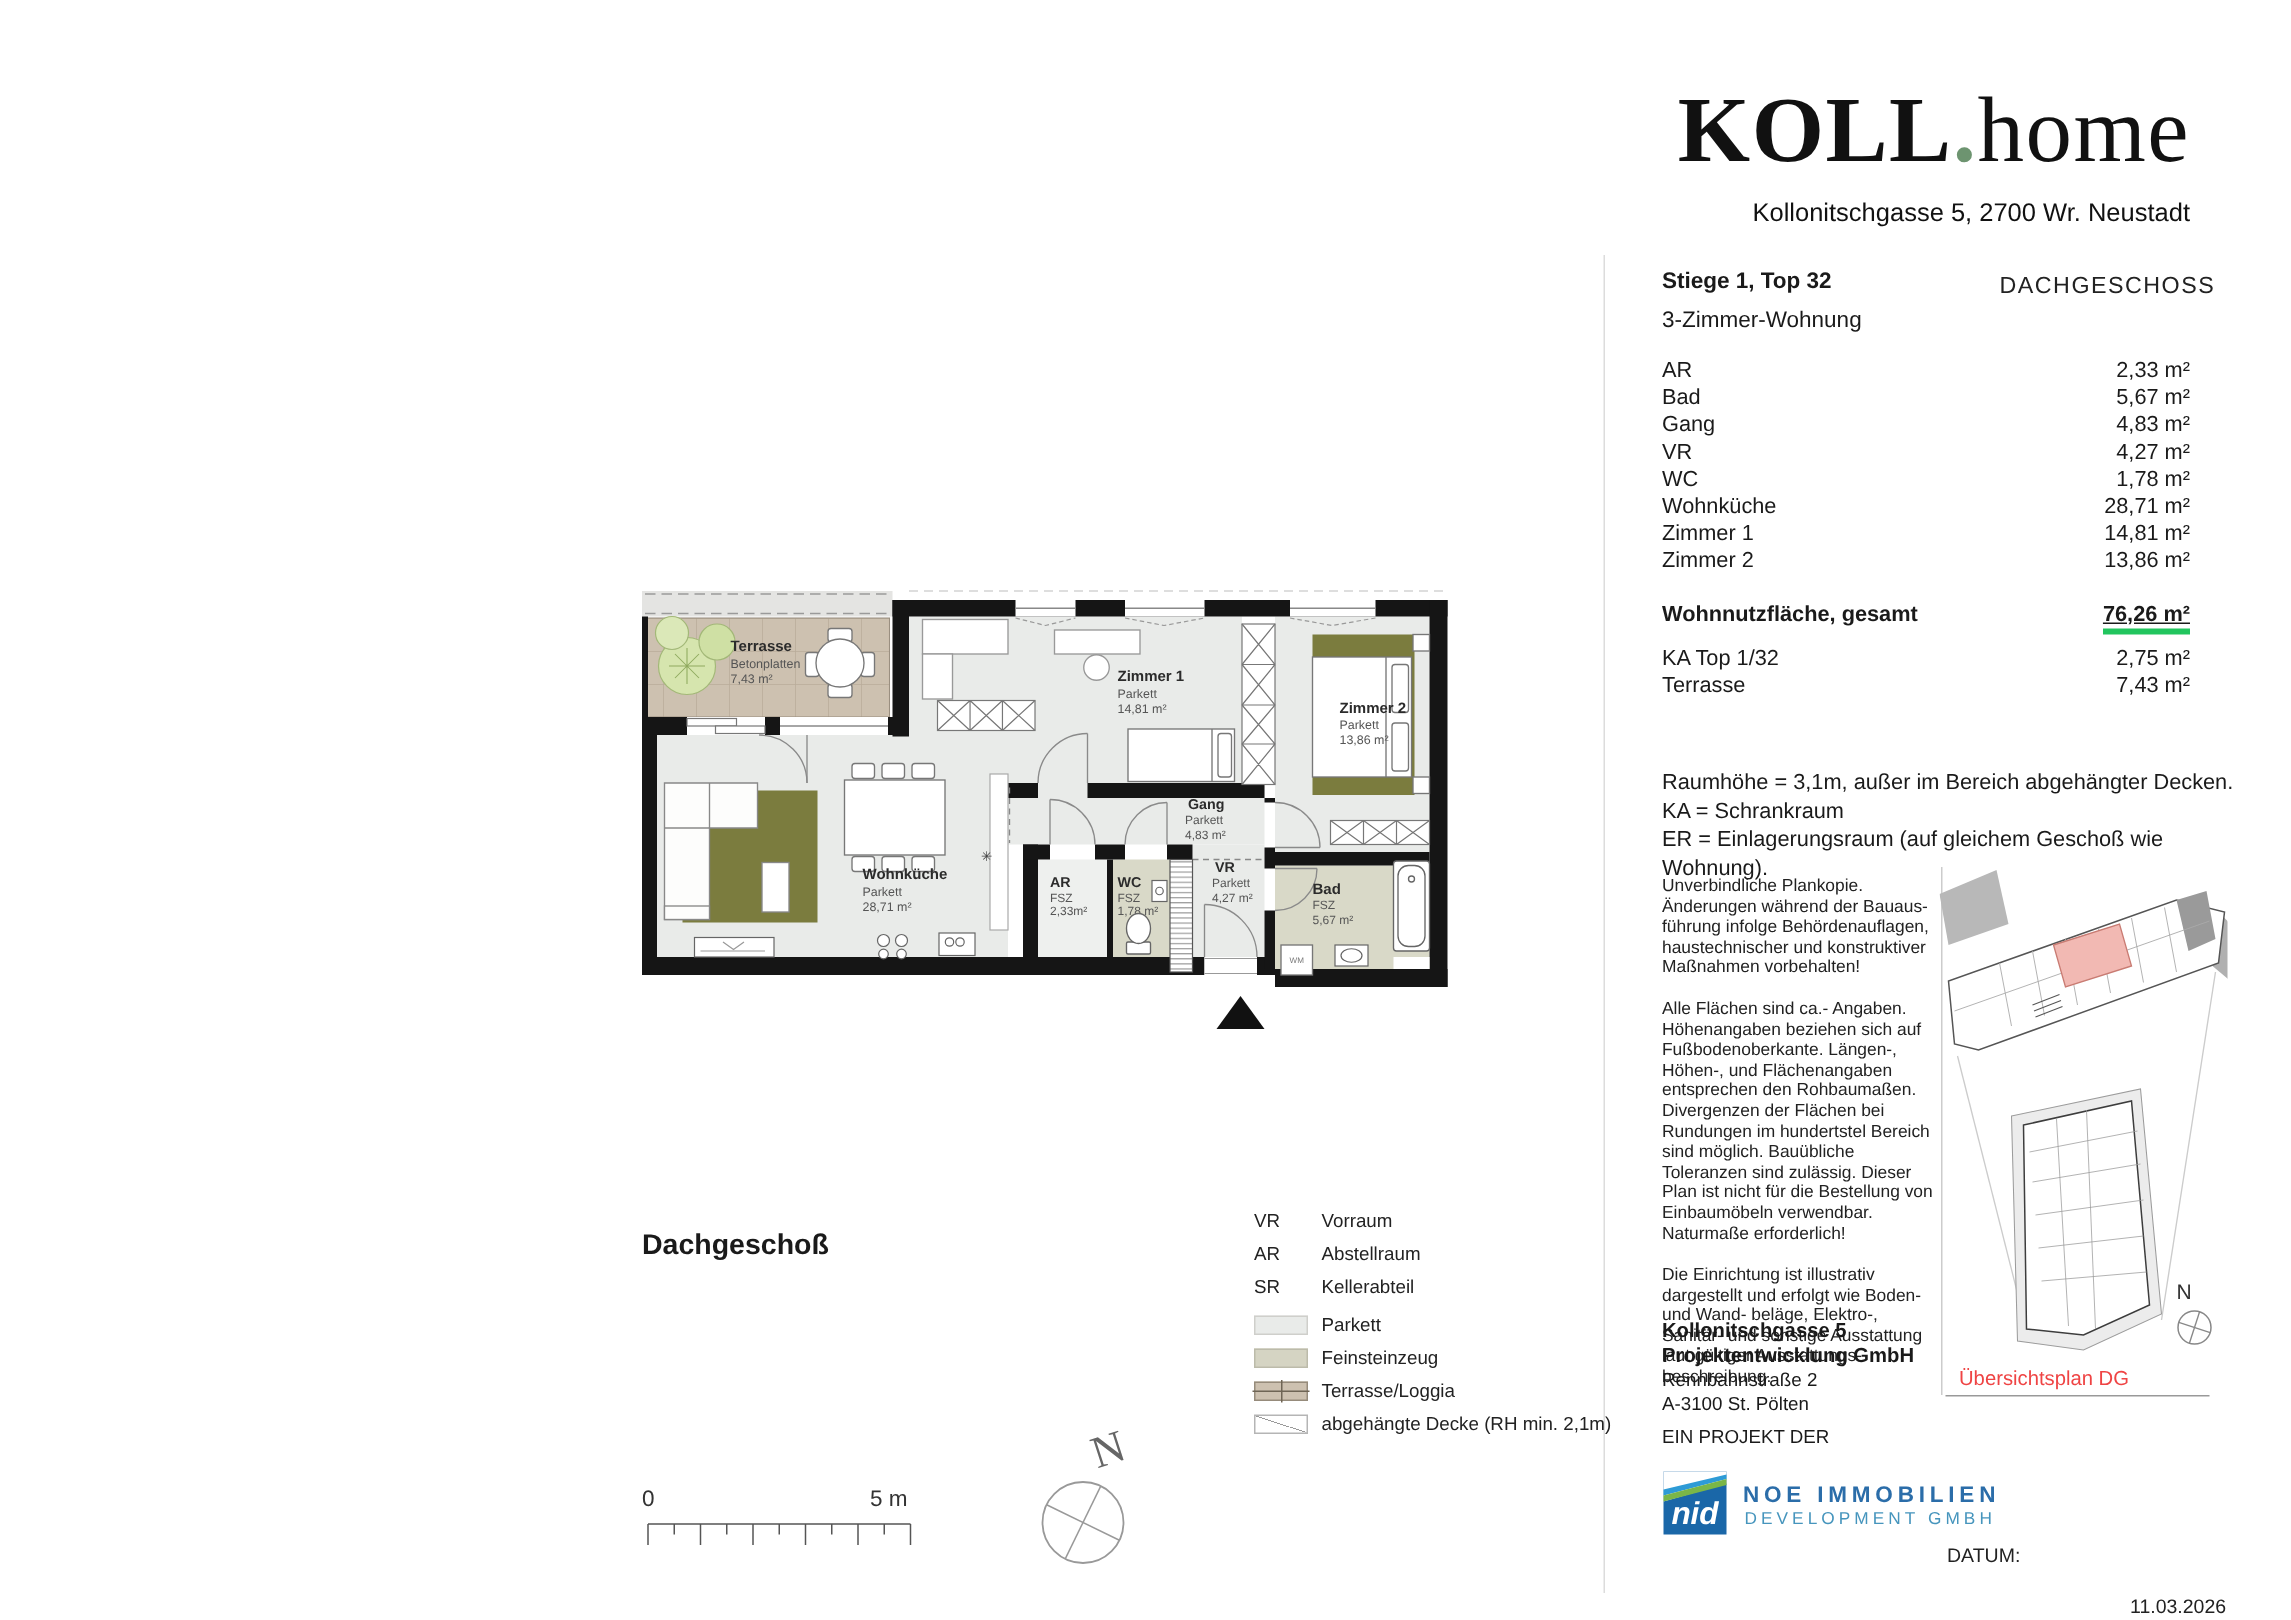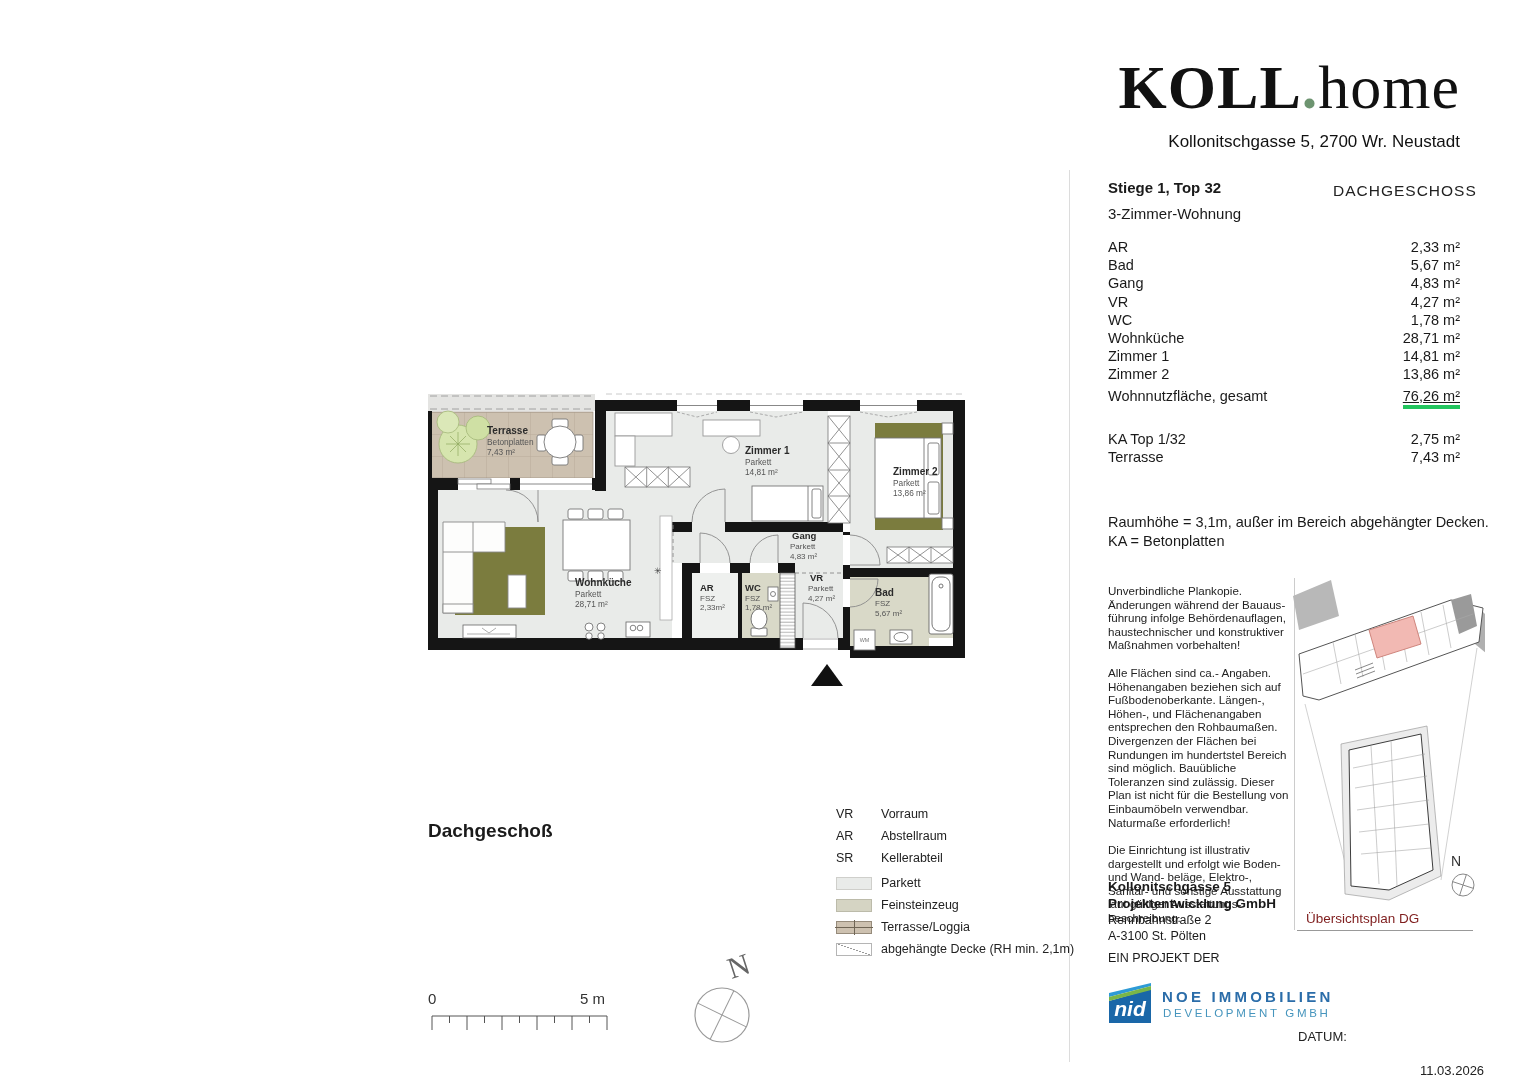--- a/index.html
+++ b/index.html
@@ -11,29 +11,29 @@
         font-size:62px;line-height:70px;letter-spacing:1px;color:#111;}
   .logo .k{font-weight:700;}
   .logo .dot{font-weight:700;}
   .logo .h{font-weight:400;}
   .address{top:132px;right:67px;font-size:17px;color:#111;}
   .unit-title{left:1108px;top:179px;font-size:15px;font-weight:bold;}
   .unit-floor{left:1333px;top:182px;font-size:15.5px;letter-spacing:1px;color:#222;}
   .unit-sub{left:1108px;top:205px;font-size:15px;}
   .areas{left:1108px;top:238px;width:352px;}
   .arow{display:flex;justify-content:space-between;font-size:14.5px;line-height:18.2px;}
-  .arow.total{font-weight:normal;margin-top:3px;}
+  .arow.total{font-weight:bold;margin-top:17px;}
   .total-val{text-decoration:underline;border-bottom:4px solid #22c55e;padding-bottom:0.5px;}
   .extras{left:1108px;top:430px;width:352px;}
   .notes{left:1108px;top:513px;font-size:14.5px;line-height:19px;width:400px;}
   .disclaimers{left:1108px;top:584px;width:181px;font-size:11.6px;line-height:13.6px;color:#222;}
   .disclaimers p{margin:0 0 14px 0;}
   .vdiv{left:1069px;top:170px;width:1px;height:892px;background:#dcdcdc;}
   .ovdiv{left:1294px;top:578px;width:1px;height:352px;background:#cccccc;}
-  .ov-caption{left:1306px;top:911px;font-size:13.5px;color:#7f1d1d;}
+  .ov-caption{left:1306px;top:911px;font-size:13.5px;color:#ef4444;}
   .ov-rule{left:1297px;top:930px;width:176px;height:1px;background:#999;}
   .company{left:1108px;top:878px;font-size:12.5px;line-height:16px;}
   .company .b{font-size:13.5px;font-weight:bold;line-height:17px;}
   .projekt{left:1108px;top:951px;font-size:12.5px;}
   .nid-wrap{left:1108px;top:980px;}
   .nid-text1{left:1162px;top:988px;font-size:15px;font-weight:bold;letter-spacing:3.2px;color:#2b6da9;}
   .nid-text2{left:1163px;top:1007px;font-size:11.5px;letter-spacing:2.7px;color:#4695bd;}
   .datum-label{left:1298px;top:1029px;font-size:13px;color:#222;}
   .datum-value{left:1420px;top:1063px;font-size:13px;color:#222;}
   
@@ -106,21 +106,22 @@
       <span>2,75 m²</span>
     </div>
   <div class="arow">
       <span>Terrasse</span>
       <span>7,43 m²</span>
     </div>
 </div>
 
 <div class="abs notes">
   <div>Raumhöhe = 3,1m, außer im Bereich abgehängter Decken.</div>
-  <div>KA = Betonplatten</div>
+  <div>KA = Schrankraum</div>
+  <div>ER = Einlagerungsraum (auf gleichem Geschoß wie Wohnung).</div>
 </div>
 
 <div class="abs disclaimers">
   <p>Unverbindliche Plankopie. Änderungen während der Bauaus- führung infolge Behördenauflagen, haustechnischer und konstruktiver Maßnahmen vorbehalten!</p>
   <p>Alle Flächen sind ca.- Angaben. Höhenangaben beziehen sich auf Fußbodenoberkante. Längen-, Höhen-, und Flächenangaben entsprechen den Rohbaumaßen. Divergenzen der Flächen bei Rundungen im hundertstel Bereich sind möglich. Bauübliche Toleranzen sind zulässig. Dieser Plan ist nicht für die Bestellung von Einbaumöbeln verwendbar. Naturmaße erforderlich!</p>
   <p>Die Einrichtung ist illustrativ dargestellt und erfolgt wie Boden- und Wand- beläge, Elektro-, Sanitär- und sonstige Ausstattung laut gültiger Ausstattungs- beschreibung.</p>
 </div>
 
 <div class="abs vdiv"></div>
 <div class="abs ovdiv"></div>

